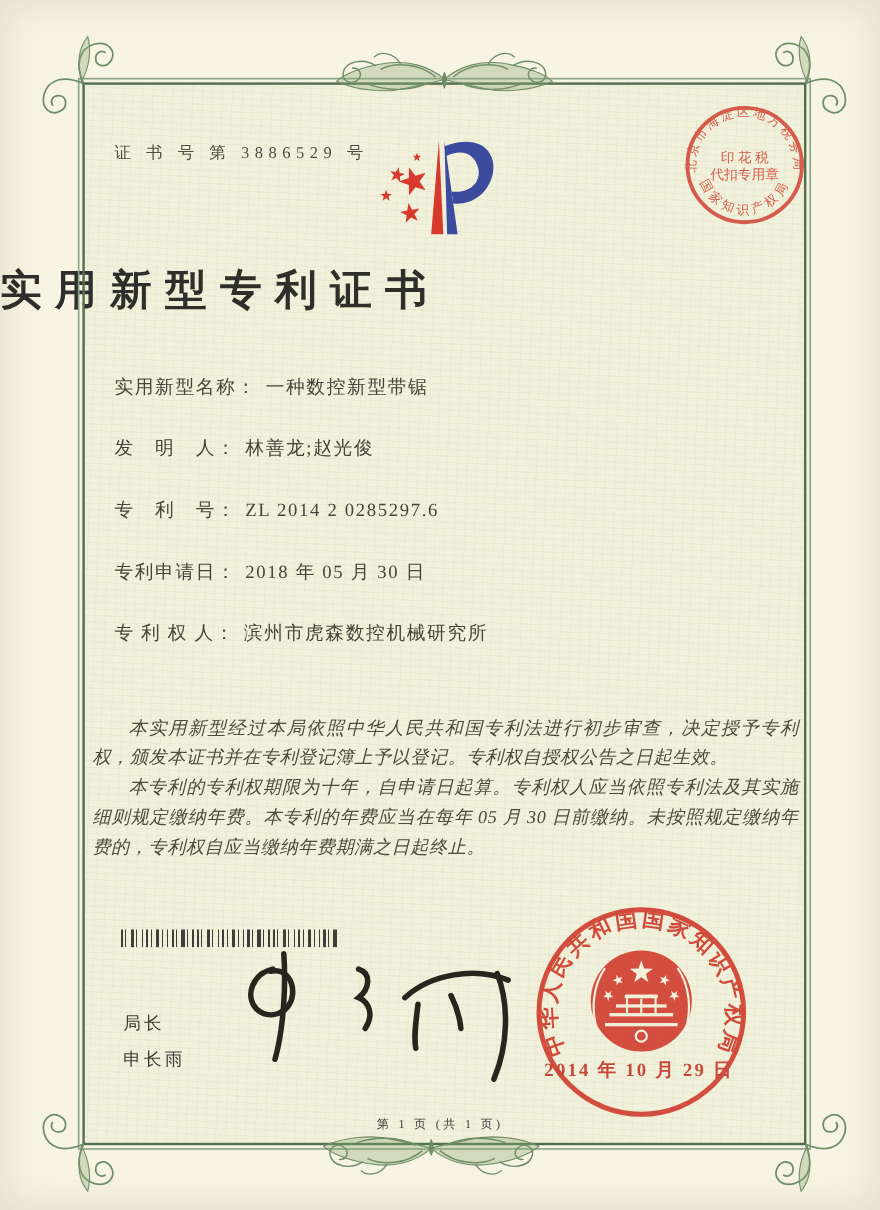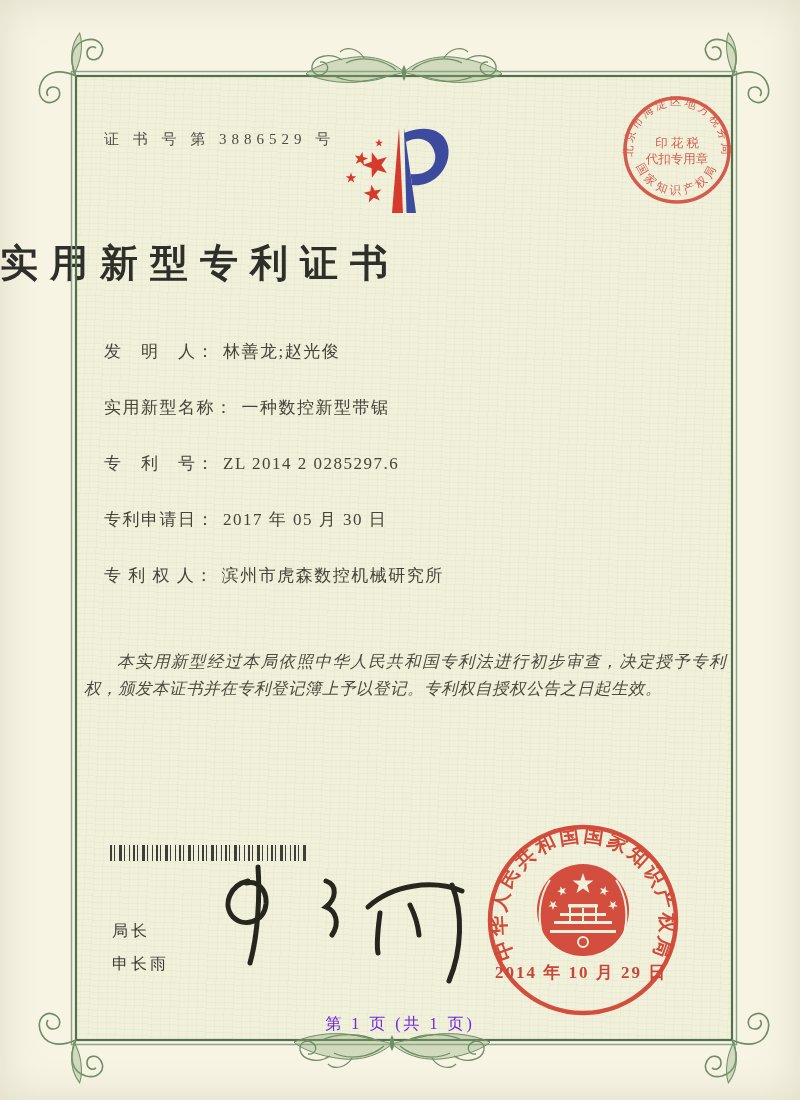--- a/index.html
+++ b/index.html
@@ -39,56 +39,57 @@
       #1e1e1e 9px 12px,transparent 12px 14px,#1e1e1e 14px 15px,transparent 15px 19px,
       #1e1e1e 19px 20px,transparent 20px 23px);
   }
   .officer{
     position:absolute;left:112px;top:893px;
     font-family:"Liberation Sans","DejaVu Sans",sans-serif;
     font-size:16px;font-weight:500;color:#3b3b37;letter-spacing:3px;line-height:33px;margin-top:21px;
   }
   .footer{
     position:absolute;left:0;right:0;top:1014px;text-align:center;
-    font-size:16px;letter-spacing:3px;color:#6d28d9;
+    font-size:11px;letter-spacing:3px;color:#404040;
   }
   .overlay{position:absolute;left:0;top:0;width:800px;height:1100px;pointer-events:none;}
   .seal-ring-text{font-family:"Liberation Serif","DejaVu Serif",serif;}
 </style>
 </head>
 <body>
 
 <div class="page">
 
   <div class="inner-texture"></div>
 
   <div class="cert-no">证 书 号 第 3886529 号</div>
 
   <div class="title">实用新型专利证书</div>
 
   <div class="fields">
     <div class="field-row">
+      <span class="lbl">实用新型名称：</span><span class="val">一种数控新型带锯</span>
+    </div>
+    <div class="field-row">
       <span class="lbl">发　明　人：</span><span class="val">林善龙;赵光俊</span>
     </div>
     <div class="field-row">
-      <span class="lbl">实用新型名称：</span><span class="val">一种数控新型带锯</span>
-    </div>
-    <div class="field-row">
       <span class="lbl">专　利　号：</span><span class="val">ZL 2014 2 0285297.6</span>
     </div>
     <div class="field-row">
-      <span class="lbl">专利申请日：</span><span class="val">2017 年 05 月 30 日</span>
+      <span class="lbl">专利申请日：</span><span class="val">2018 年 05 月 30 日</span>
     </div>
     <div class="field-row">
       <span class="lbl">专 利 权 人：</span><span class="val">滨州市虎森数控机械研究所</span>
     </div>
   </div>
 
   <div class="paras">
     <p>本实用新型经过本局依照中华人民共和国专利法进行初步审查，决定授予专利权，颁发本证书并在专利登记簿上予以登记。专利权自授权公告之日起生效。</p>
+    <p>本专利的专利权期限为十年，自申请日起算。专利权人应当依照专利法及其实施细则规定缴纳年费。本专利的年费应当在每年 05 月 30 日前缴纳。未按照规定缴纳年费的，专利权自应当缴纳年费期满之日起终止。</p>
   </div>
 
   <div class="barcode"></div>
 
   <div class="officer">
     <div>局长</div>
     <div>申长雨</div>
   </div>
 
   <div class="footer">第 1 页 (共 1 页)</div>

